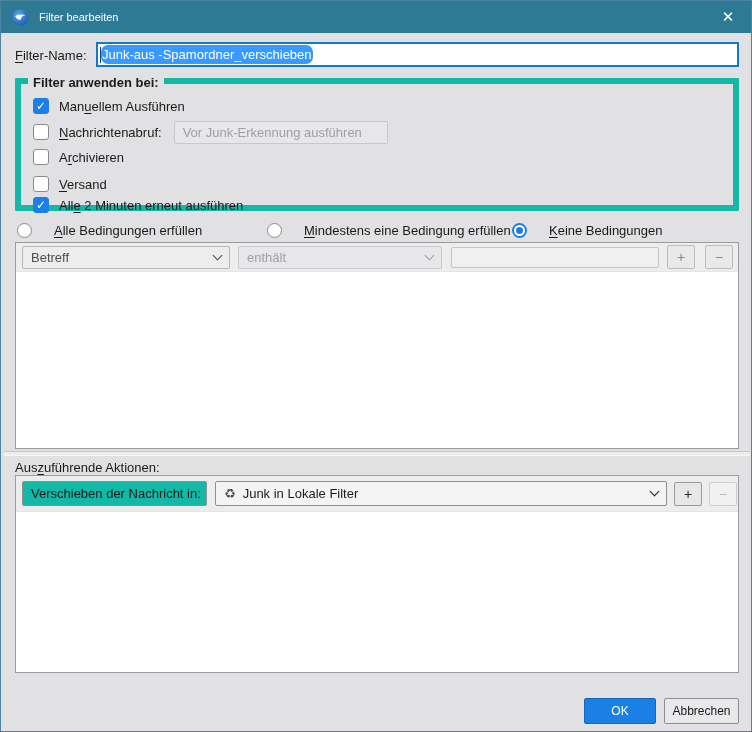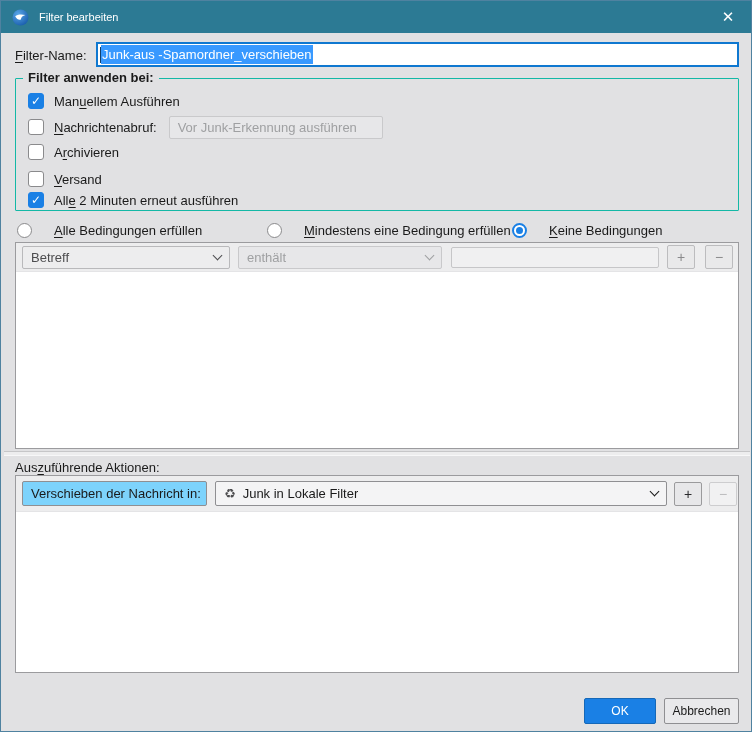--- a/index.html
+++ b/index.html
@@ -23,25 +23,25 @@
     font-size:15px; color:#fff; cursor:pointer;
   }
   
   .fn-label { position:absolute; left:14px; top:47px; }
   .textbox {
     position:absolute; left:95px; top:41px; width:643px; height:25px;
     background:#fff; border:2px solid #0f78d0; display:flex; align-items:center;
     padding-left:2px; overflow:hidden;
   }
   .caret { width:1px; height:16px; background:#10406e; flex:none; }
-  .selection { background:var(--selection,#3899ff); color:#fff; padding:2px 1px; white-space:pre; }
+  .selection { background:var(--selection,#3899ff); color:#fff; padding:2px 1px; white-space:pre;border-radius:7px; }
   
   .groupbox {
     position:absolute; left:14px; top:77px; width:724px; height:133px;
-    border:1px solid #14b8a6; border-radius:1px;
+    border:6px solid #14b8a6; border-radius:1px;
   }
   .legend {
     position:absolute; top:-9px; left:7px; background:#e1e1e3;
     padding:0 5px; font-weight:bold;
   }
   .check-row { position:absolute; left:12px; display:flex; align-items:center; gap:10px; height:18px; }
   .checkbox {
     width:16px; height:16px; border:1px solid #8a8a8c; border-radius:3px;
     background:#fff; flex:none; display:flex; align-items:center; justify-content:center;
   }
@@ -106,21 +106,21 @@
   .actions-label { position:absolute; left:14px; top:459px; }
   .actions-list {
     position:absolute; left:14px; top:474px; width:724px; height:198px;
     background:#fff; border:1px solid #9b9b9e;
   }
   .action-row {
     height:36px; background:#ededee; display:flex; align-items:center;
     padding-left:6px; border-bottom:1px solid #e4e4e6;
   }
   .dd-action {
-    width:185px; height:25px; background:#7dd3fc; border-color:#8f8f92; color:#1a1a1a;text-align:center;
+    width:185px; height:25px; background:#14b8a6; border-color:#8f8f92; color:#1a1a1a;text-align:center;
   }
   .dd-target {
     width:452px; height:25px; margin-left:8px; background:#f4f4f5;
     border-color:#8f8f92; color:#1a1a1a;
   }
   .dd-target .left { display:flex; align-items:center; gap:7px; overflow:hidden; }
   .junk-glyph { font-size:13px; color:#4d4d4f; line-height:1; }
   .action-row .mini-btn.plus { margin-left:7px; }
   .action-row .mini-btn.minus { margin-left:7px; }
   

